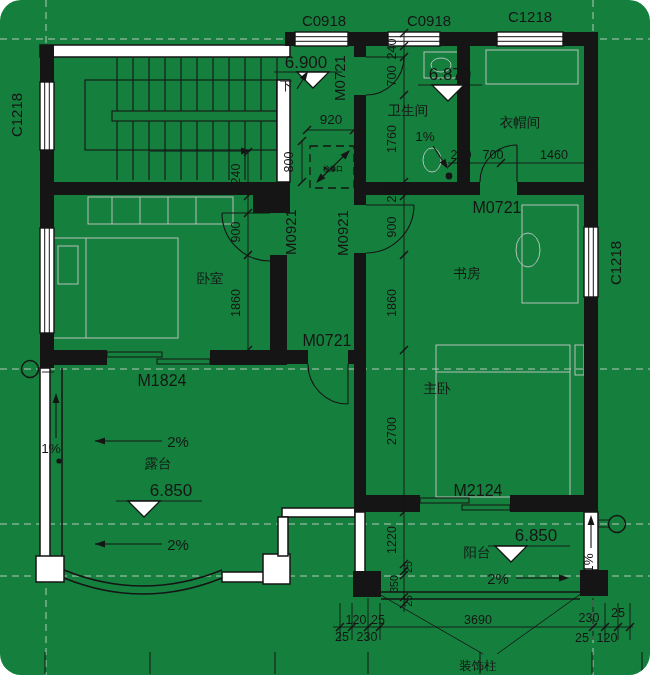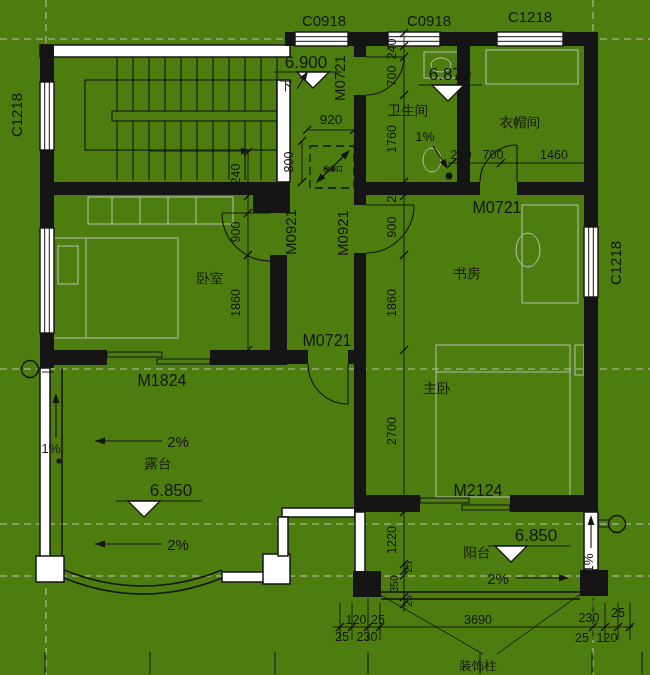--- a/index.html
+++ b/index.html
@@ -1,16 +1,16 @@
 <!DOCTYPE html>
 <html><head>
 <meta charset="utf-8">
 <style>
   html,body{margin:0;padding:0;background:#fff;}
-  .canvas{width:650px;height:675px;background:#4d7c0f;position:relative;overflow:hidden;}
+  .canvas{width:650px;height:675px;background:#15803d;position:relative;overflow:hidden;border-radius:21px;}
   svg{display:block;}
   .w{fill:#151515;stroke:none;}
   .win{fill:#fff;stroke:#151515;stroke-width:1.4;}
   .wl{stroke:#151515;stroke-width:1;fill:none;}
   .thin{fill:#fff;stroke:#151515;stroke-width:1.5;}
   .thinl{fill:none;stroke:#151515;stroke-width:1.5;}
   .dim{stroke:#151515;stroke-width:0.9;fill:none;}
   .door{stroke:#151515;stroke-width:1.1;fill:none;}
   .furn{stroke:#c7c7c7;stroke-width:0.9;fill:none;}
   .grid{stroke:#dcdcdc;stroke-width:0.8;stroke-dasharray:7 5;fill:none;}

